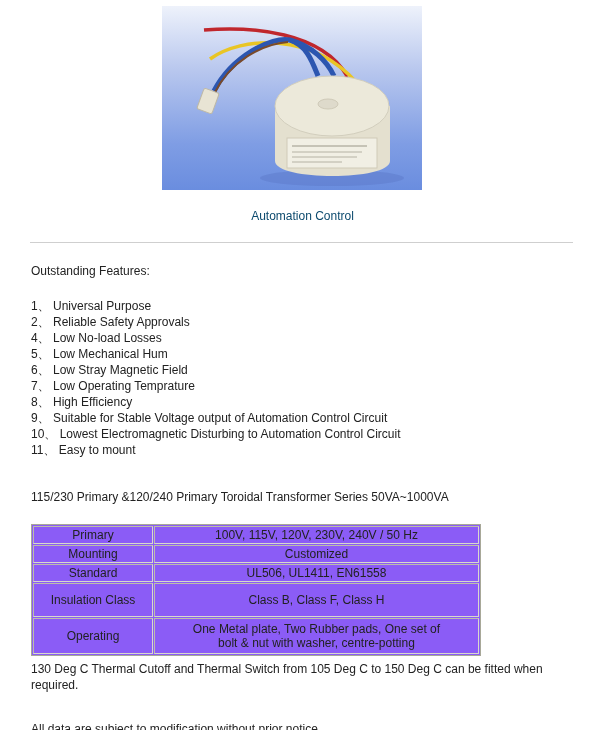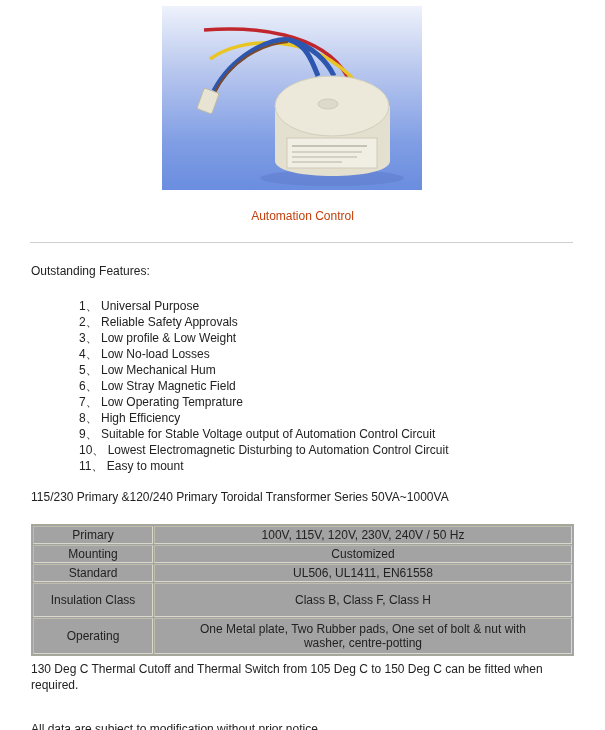--- a/index.html
+++ b/index.html
@@ -1,28 +1,28 @@
 <!DOCTYPE html>
 <html><head>
 <meta charset="utf-8">
 <style>
   html, body { margin:0; padding:0; background:#ffffff; }
   body { width:605px; height:730px; position:relative; overflow:hidden;
          font-family:"Liberation Sans", sans-serif; color:#222; font-size:12px; }
   .photo { position:absolute; left:162px; top:6px; width:260px; height:184px;
            background:linear-gradient(180deg,#eef2fb 0%,#b8c7ee 35%,#7f9de4 75%,#6a8ddf 100%);
            overflow:hidden; }
-  .caption { position:absolute; left:0; width:605px; top:209px; text-align:center; font-size:12px; color:#c2410c; }
+  .caption { position:absolute; left:0; width:605px; top:209px; text-align:center; font-size:12px; color:#0c4a6e; }
   .hr { position:absolute; left:30px; top:242px; width:543px; height:0; border-top:1px solid #cfcfcf; }
   .heading { position:absolute; left:31px; top:264px; font-size:12px; }
   .features { position:absolute; left:31px; top:298px; margin:0; padding:0; list-style:none; line-height:16px; }
-  .features li { white-space:nowrap;margin-left:48px; }
+  .features li { white-space:nowrap; }
   .series { position:absolute; left:31px; top:490px; white-space:nowrap; }
-  table.spec { position:absolute; left:31px; top:524px; width:543px; border-collapse:separate; border-spacing:1px;
-               border:1px solid #a8a898; background:#a3a3a3; font-size:12px; }
+  table.spec { position:absolute; left:31px; top:524px; width:450px; border-collapse:separate; border-spacing:1px;
+               border:1px solid #a8a898; background:#8b5cf6; font-size:12px; }
   table.spec td { border:1px solid #bdbdaa; border-right-color:#d8d8cc; border-bottom-color:#d8d8cc;
                   text-align:center; padding:1px 4px; line-height:14px; color:#222; }
   table.spec td.lbl { width:94px; }
   .note { position:absolute; left:31px; top:661px; width:545px; line-height:16px; }
   .notice { position:absolute; left:31px; top:722px; }
 </style>
 </head>
 <body>
 
 <div class="photo">
@@ -52,21 +52,20 @@
 </div>
 
 <div class="caption">Automation Control</div>
 <div class="hr"></div>
 
 <div class="heading">Outstanding Features:</div>
 
 <ul class="features">
   <li>1、 Universal Purpose</li>
   <li>2、 Reliable Safety Approvals</li>
-  <li>3、 Low profile &amp; Low Weight</li>
   <li>4、 Low No-load Losses</li>
   <li>5、 Low Mechanical Hum</li>
   <li>6、 Low Stray Magnetic Field</li>
   <li>7、 Low Operating Temprature</li>
   <li>8、 High Efficiency</li>
   <li>9、 Suitable for Stable Voltage output of Automation Control Circuit</li>
   <li>10、 Lowest Electromagnetic Disturbing to Automation Control Circuit</li>
   <li>11、 Easy to mount</li>
 </ul>
 

